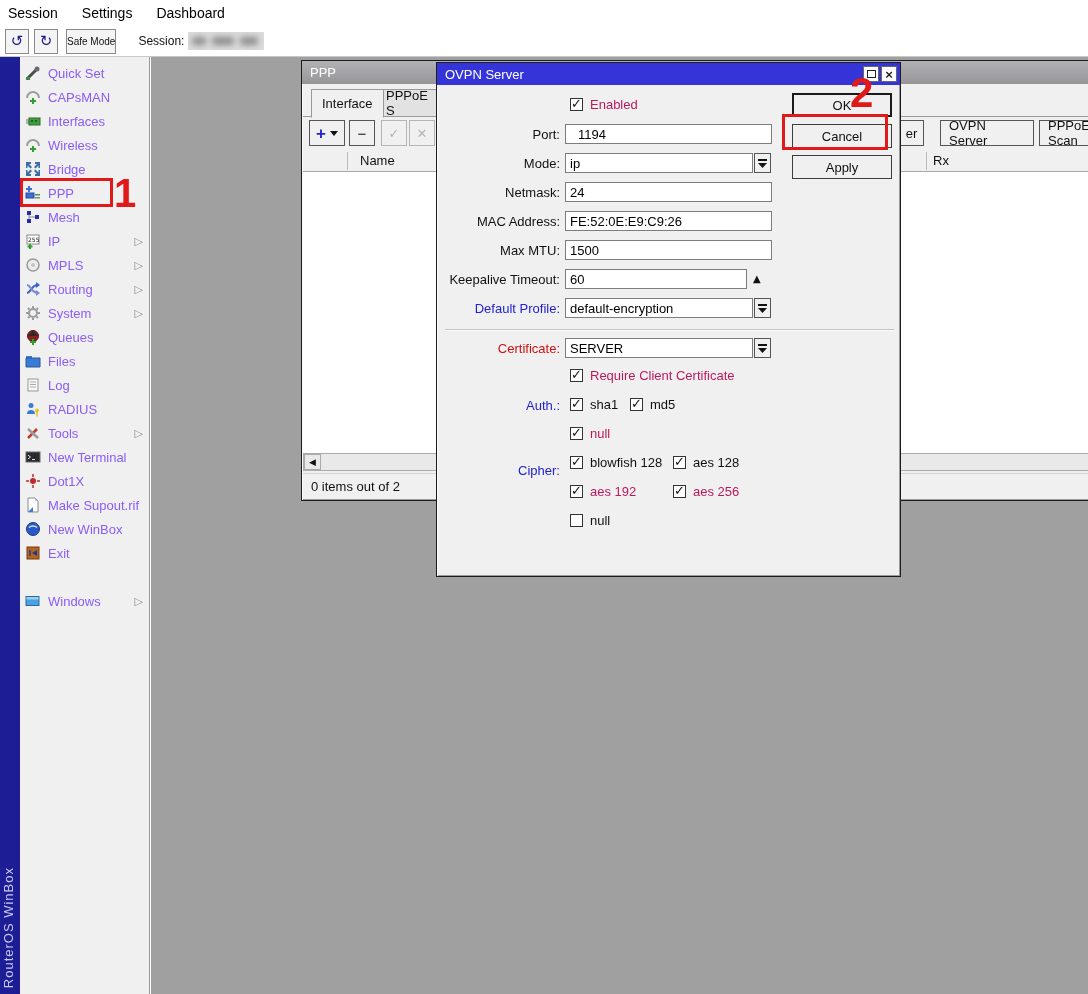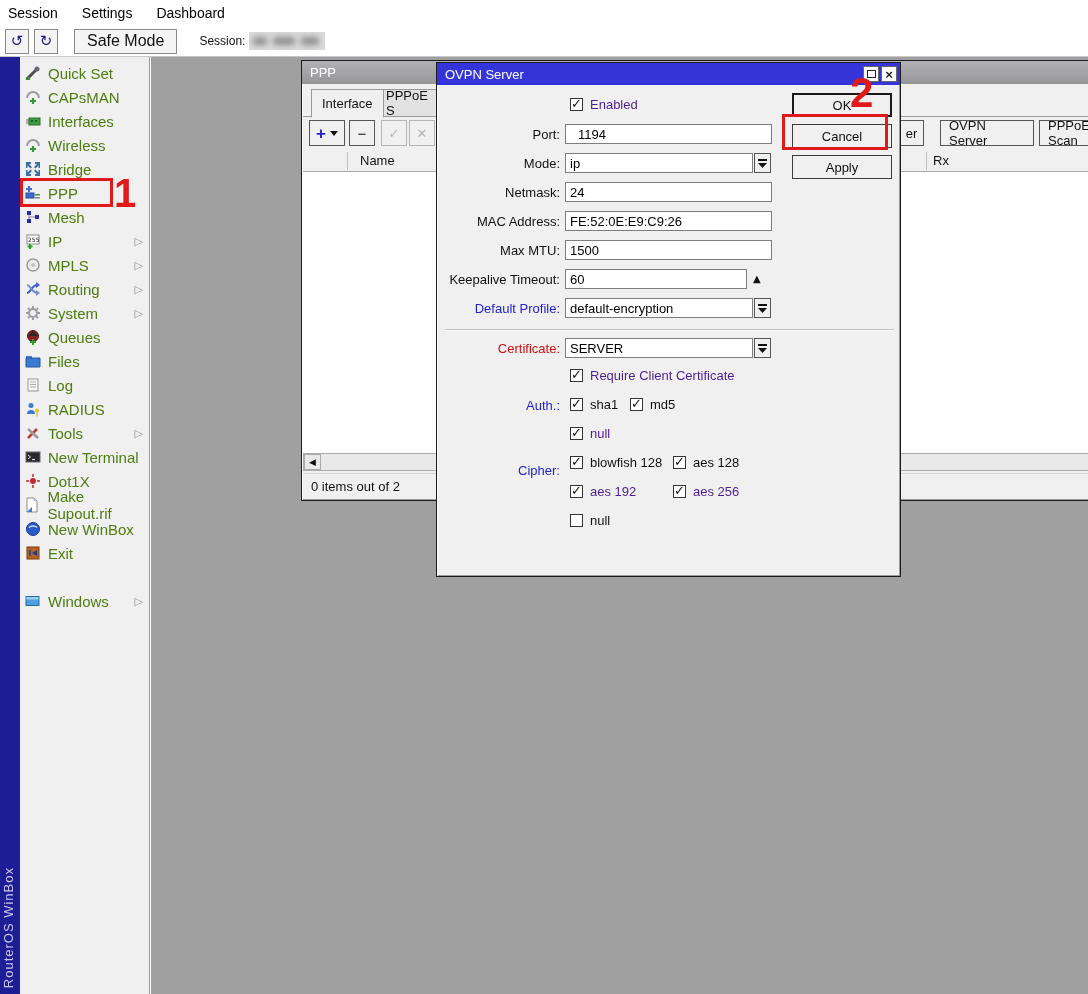--- a/index.html
+++ b/index.html
@@ -7,33 +7,33 @@
   body { font-family:"Liberation Sans", sans-serif; font-size:13px; color:#111; background:#fff; position:relative; }
 
   
   .menubar { position:absolute; left:0; top:0; width:1088px; height:26px; background:#fff; display:flex; align-items:center; padding-left:8px; gap:24px; }
   .menubar .menu-item { font-size:14px; color:#000; cursor:default; }
 
   
   .topbar { position:absolute; left:0; top:26px; width:1088px; height:31px; background:#fff; border-bottom:1px solid #c8c8c8; display:flex; align-items:center; }
   .tb-btn { height:25px; background:#f4f4f4; border:1px solid #8a8a8a; display:flex; align-items:center; justify-content:center; }
   .tb-icon-btn { width:24px; margin-left:5px; color:#1a1a8a; font-family:"DejaVu Sans", sans-serif; font-size:15px; }
-  .tb-safemode { margin-left:16px; padding:0 12px; font-size:16px; }
+  .tb-safemode { margin-left:8px; padding:0 0; font-size:10px; }
   .session-label { margin-left:22px; font-size:12px; }
   .session-blur { margin-left:4px; width:76px; height:18px; background:#dcdcdc; position:relative; overflow:hidden; }
   .session-blur i { position:absolute; top:5px; height:8px; background:#8a8a8a; border-radius:3px; filter:blur(3px); }
 
   
   .main { position:absolute; left:0; top:57px; width:1088px; height:937px; }
   .brand-strip { position:absolute; left:0; top:0; width:20px; height:937px; background:#1d1d96; }
   .brand-text { position:absolute; left:1px; bottom:6px; width:18px; color:#c9c9ec; font-size:13px; writing-mode:vertical-rl; transform:rotate(180deg); letter-spacing:1px; }
   .sidebar { position:absolute; left:20px; top:0; width:130px; height:937px; background:#f0f0f0; border-right:1px solid #9a9a9a; padding-top:4px; }
   .side-item { height:24px; display:flex; align-items:center; padding-left:4px; position:relative; }
   .side-item .si-icon { width:17px; height:17px; display:inline-flex; align-items:center; justify-content:center; margin-right:7px; }
-  .side-item .si-label { font-size:15px; color:#4d7c0f; }
+  .side-item .si-label { font-size:13px; color:#8b5cf6; }
   .side-item .si-arrow { position:absolute; right:6px; color:#888; font-size:11px; font-family:"DejaVu Sans",sans-serif; }
   .side-item.gap { margin-top:24px; }
   .workspace { position:absolute; left:151px; top:0; width:937px; height:937px; background:#a0a0a0; }
 
   
   .win { position:absolute; background:#f0f0f0; border:1px solid #1c1c1c; box-shadow:inset 1px 1px 0 #fbfbfb, inset -1px -1px 0 #9a9a9a; }
   .titlebar { height:23px; display:flex; align-items:center; padding:0 3px 0 8px; }
   .titlebar .t-text { flex:1; font-size:13px; }
   .t-btn { width:17px; height:17px; margin-left:2px; background:#f2f2f2; border:1px solid #666; display:flex; align-items:center; justify-content:center; }
   .t-max i { display:block; width:9px; height:8px; border:1.5px solid #222; }
@@ -68,21 +68,21 @@
   .fld-label.blue { color:#2222cc; }
   .fld-label.red { color:#cc1111; }
   .fld { position:absolute; left:128px; height:20px; border:1px solid #7d7d7d; background:#fff; font-size:13px; padding:0 4px; font-family:"Liberation Sans",sans-serif; color:#000; }
   .fld.w-full { width:207px; }
   .fld.w-dd { width:188px; }
   .dd-btn { position:absolute; left:317px; width:17px; height:20px; background:#f0f0f0; border:1px solid #555; display:flex; align-items:center; justify-content:center; }
   .up-arrow { position:absolute; left:316px; font-size:10px; color:#111; font-family:"DejaVu Sans",sans-serif; }
   .cb { position:absolute; width:13px; height:13px; background:#fff; border:1px solid #333; }
   .cb.checked::after { content:"✓"; position:absolute; left:0px; top:-3px; font-size:13px; font-weight:bold; color:#111; font-family:"DejaVu Sans",sans-serif; }
   .cb-label { position:absolute; font-size:13px; }
-  .cb-label.blue { color:#4c1d95; }
+  .cb-label.blue { color:#be185d; }
   .dlg-btn { position:absolute; left:355px; width:100px; height:24px; background:#f0f0f0; border:1px solid #3c3c3c; display:flex; align-items:center; justify-content:center; font-size:13px; }
   .dlg-btn.default { border:2px solid #1a1a1a; }
   .dlg-sep { position:absolute; left:8px; width:449px; height:2px; border-top:1px solid #c2c2c2; border-bottom:1px solid #fbfbfb; }
 
   
   .anno-box { position:absolute; border:3px solid #e01a1a; z-index:50; }
   .anno-num { position:absolute; color:#e01a1a; font-weight:bold; z-index:50; line-height:1; }
 </style>
 </head>
 <body>

